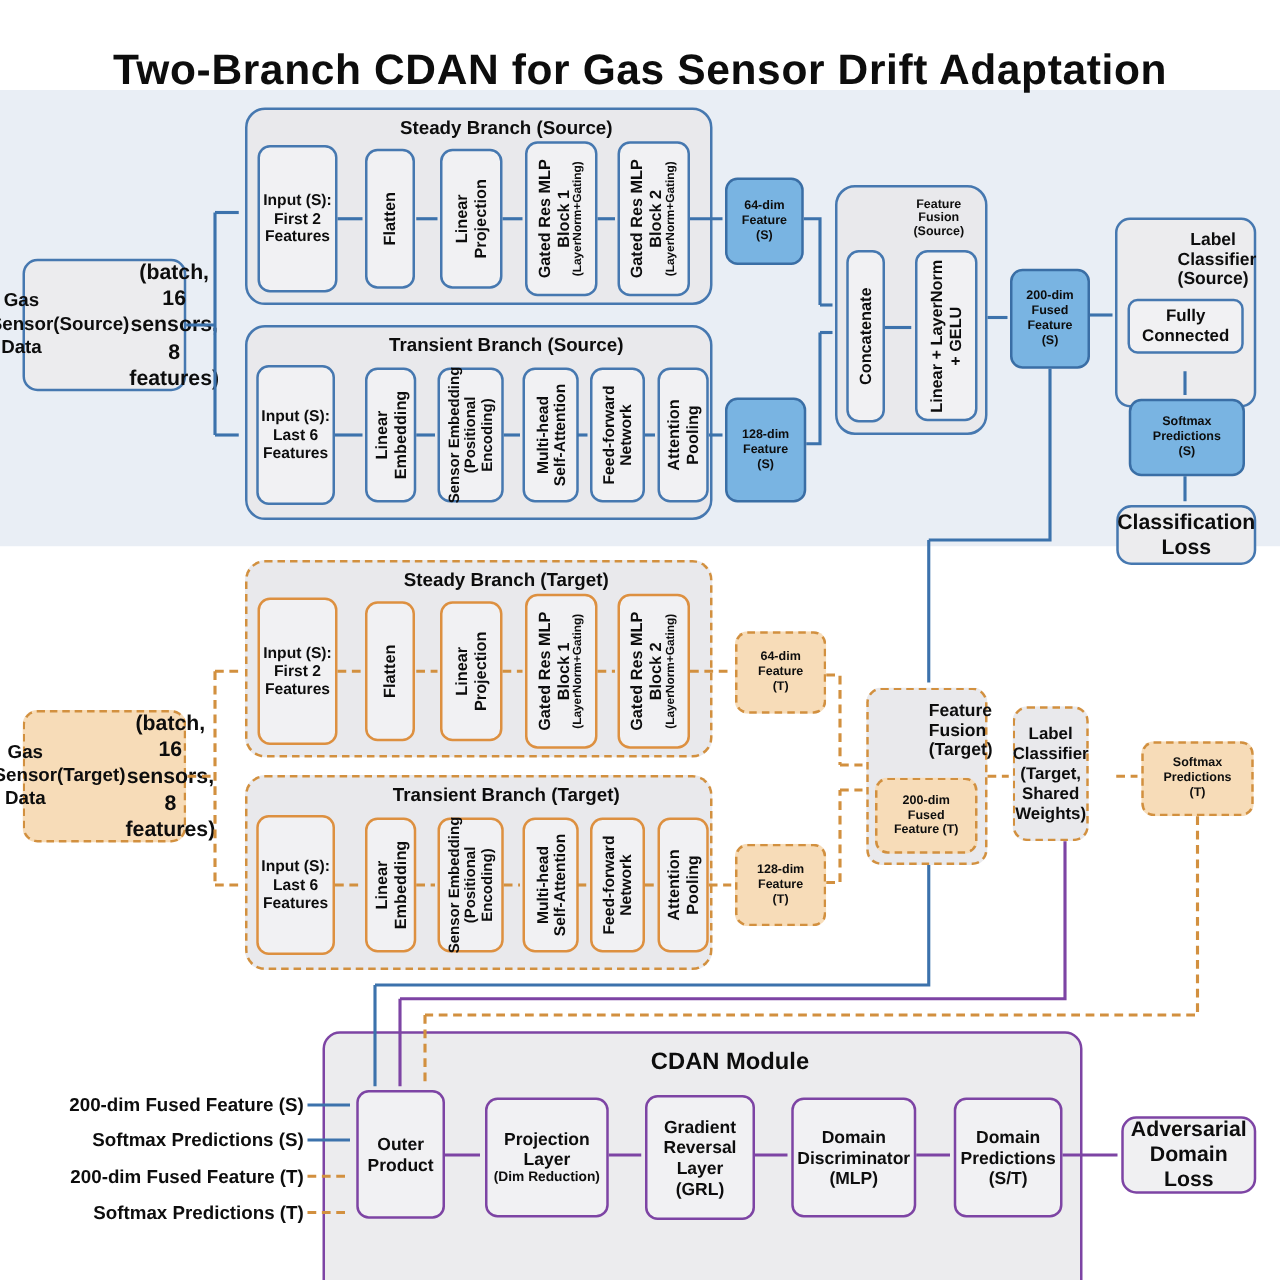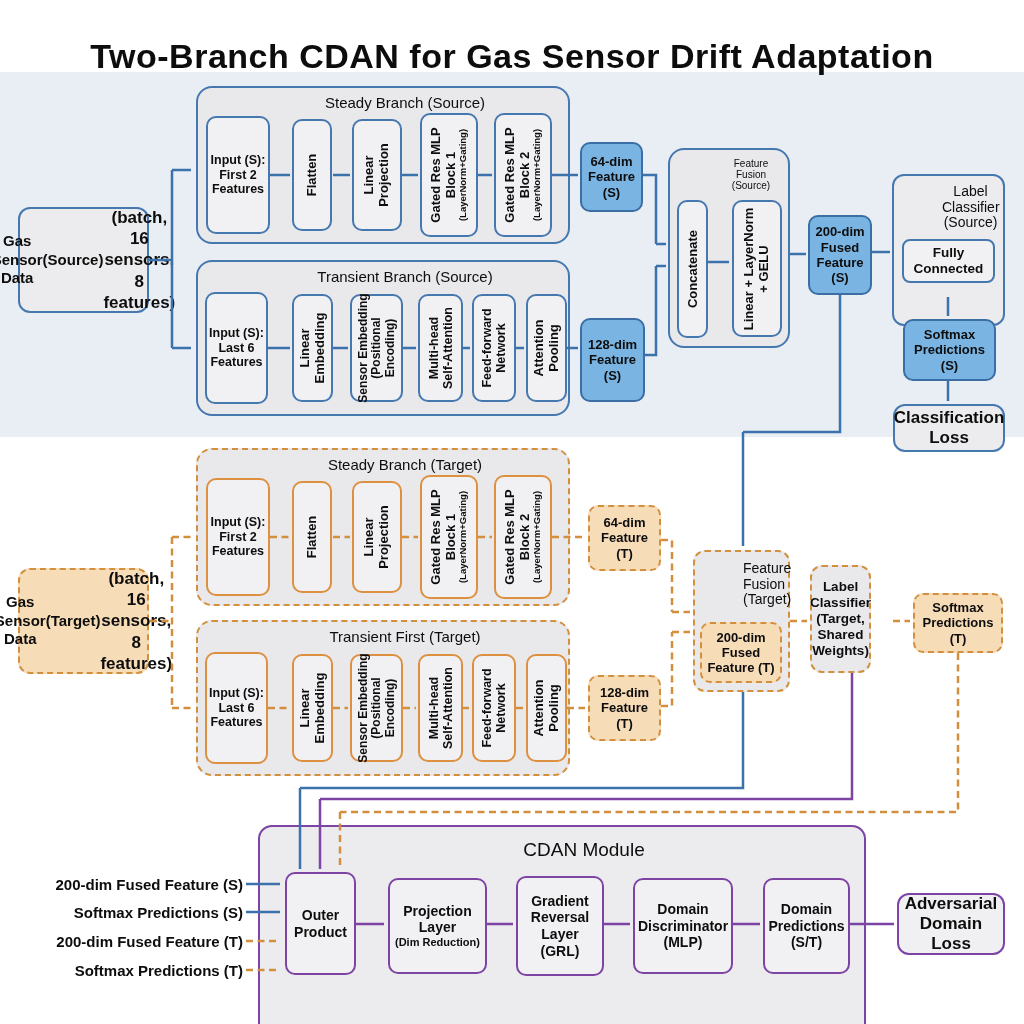--- a/index.html
+++ b/index.html
@@ -18,37 +18,37 @@
   }
   .box{
     position:absolute;box-sizing:border-box;z-index:2;
     display:flex;align-items:center;justify-content:center;
     text-align:center;
   }
   .col{flex-direction:row;}
   .cont{position:absolute;box-sizing:border-box;z-index:1;}
   .ctitle{
     position:absolute;left:0;right:4px;text-align:center;
-    font-weight:400;font-size:15px;line-height:1.12;white-space:pre-line;padding-left:48px;
+    font-weight:700;font-size:15px;line-height:1.12;white-space:pre-line;padding-left:48px;
   }
   
   .src-cont{background:#e9e9ec;border:2.5px solid #4678b0;border-radius:16px;}
   .src-inner{background:#f1f1f3;border:2px solid #4678b0;border-radius:10px;}
   .blue-fill{background:#79b4e2;border:2.5px solid #3a6ea5;border-radius:10px;}
   .gray-blue{background:#ececee;border:2.5px solid #4678b0;border-radius:12px;}
   
   .tgt-cont{background:#e9e9ec;border:2.5px dashed #d2903f;border-radius:16px;}
   .tgt-inner{background:#f1f1f3;border:2px solid #dd9040;border-radius:10px;}
   .orange-fill{background:#f7dcb8;border:2.5px dashed #d2903f;border-radius:10px;}
   
   .cdan-cont{background:#ececee;border:2.5px solid #7d44a4;border-radius:14px;}
   .cdan-inner{background:#f1f1f3;border:2px solid #7d44a4;border-radius:10px;}
   .gray-purple{background:#f0f0f2;border:2.5px solid #7d44a4;border-radius:12px;}
 
-  .hlab{font-weight:700;font-size:13px;line-height:1.18;white-space:pre-line;padding:1px;}
+  .hlab{font-weight:700;font-size:10px;line-height:1.18;white-space:pre-line;padding:1px;}
   .hlab.s14{font-size:14px;}
   .hlab.s145{font-size:17px;}
   .sub{display:block;font-weight:700;font-size:9.5px;line-height:1.15;}
   .sub2{display:block;font-weight:700;font-size:11px;line-height:1.2;}
   .vlab{
     position:absolute;left:50%;top:50%;width:150px;
     transform:translate(-50%,-50%) rotate(-90deg);
     text-align:center;font-weight:700;font-size:13px;line-height:1.12;
     white-space:pre-line;
   }
@@ -206,21 +206,21 @@
 <div class="box tgt-inner" style="left:420px;top:475px;width:58px;height:124px">
   <span class="vlab"><span>Gated Res MLP
 Block 1</span><span class="sub">(LayerNorm+Gating)</span></span>
 </div>
 <div class="box tgt-inner" style="left:494px;top:475px;width:58px;height:124px">
   <span class="vlab"><span>Gated Res MLP
 Block 2</span><span class="sub">(LayerNorm+Gating)</span></span>
 </div>
 
 <div class="cont tgt-cont" style="left:196px;top:620px;width:374px;height:156px">
-  <span class="ctitle" style="top:7px">Transient First (Target)</span>
+  <span class="ctitle" style="top:7px">Transient Branch (Target)</span>
 </div>
 <div class="box tgt-inner" style="left:205px;top:652px;width:63px;height:112px">
   <span class="hlab" style="font-size:12.5px">Input (S):
 Last 6
 Features</span>
 </div>
 <div class="box tgt-inner" style="left:292px;top:654px;width:41px;height:108px">
   <span class="vlab">Linear
 Embedding</span>
 </div>

